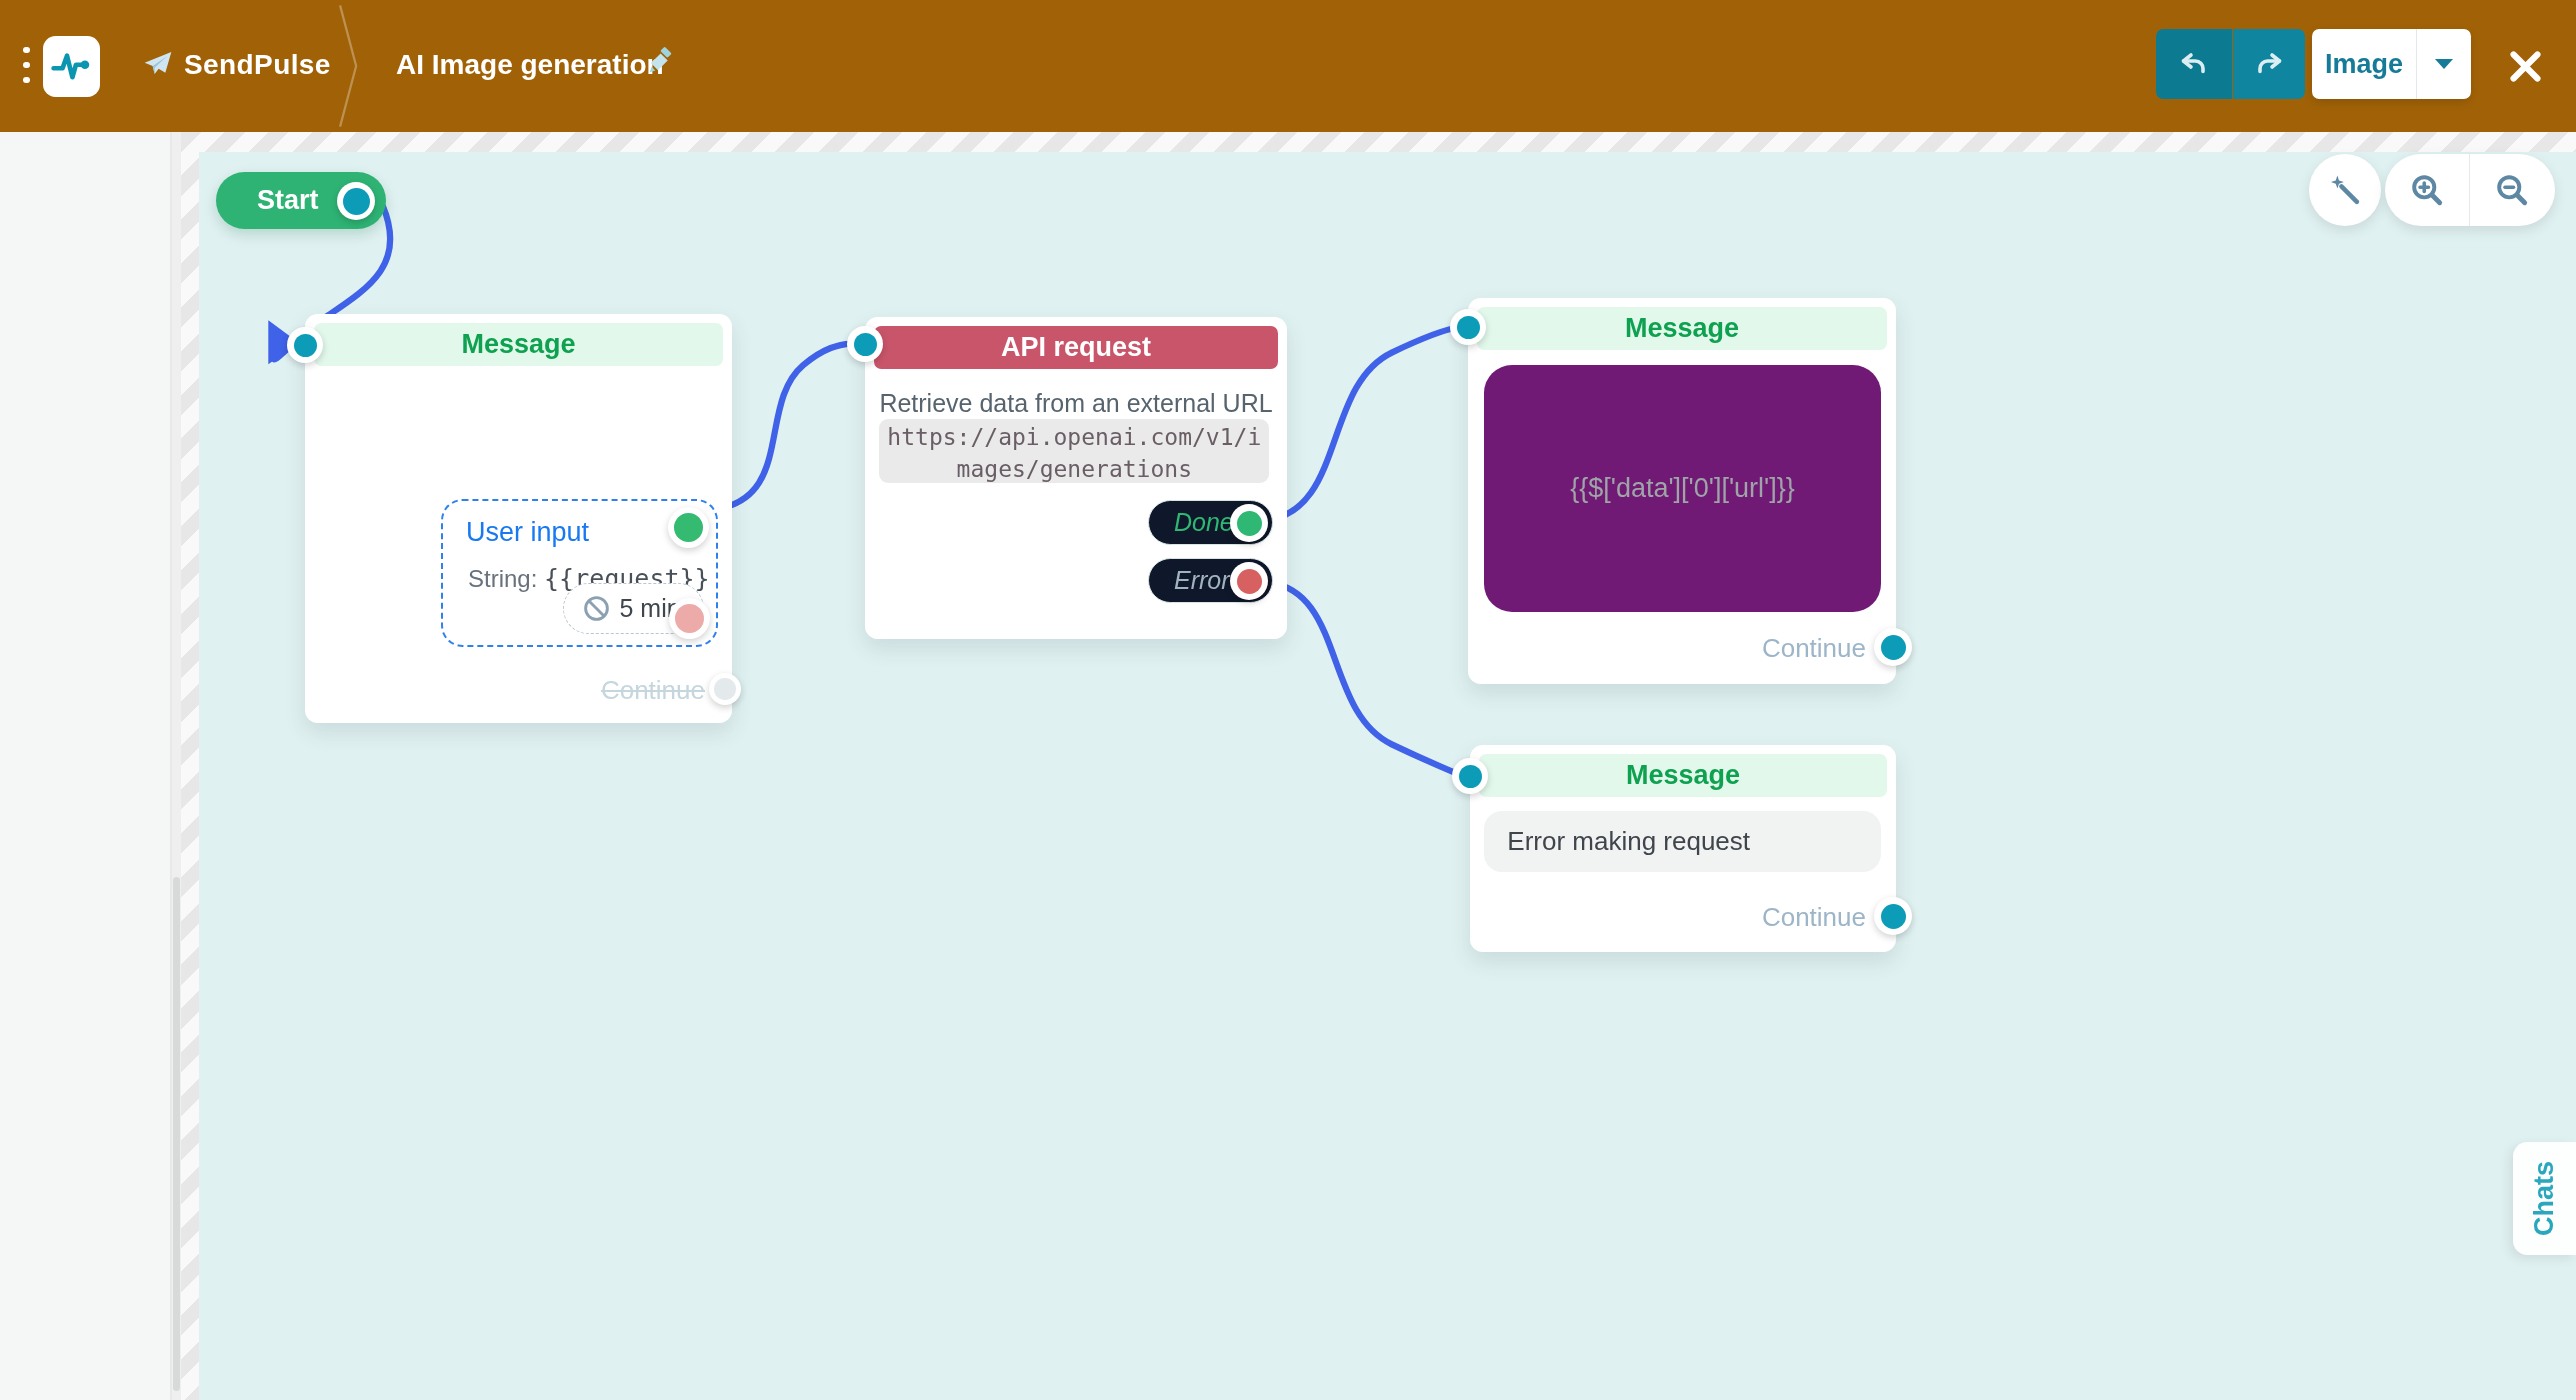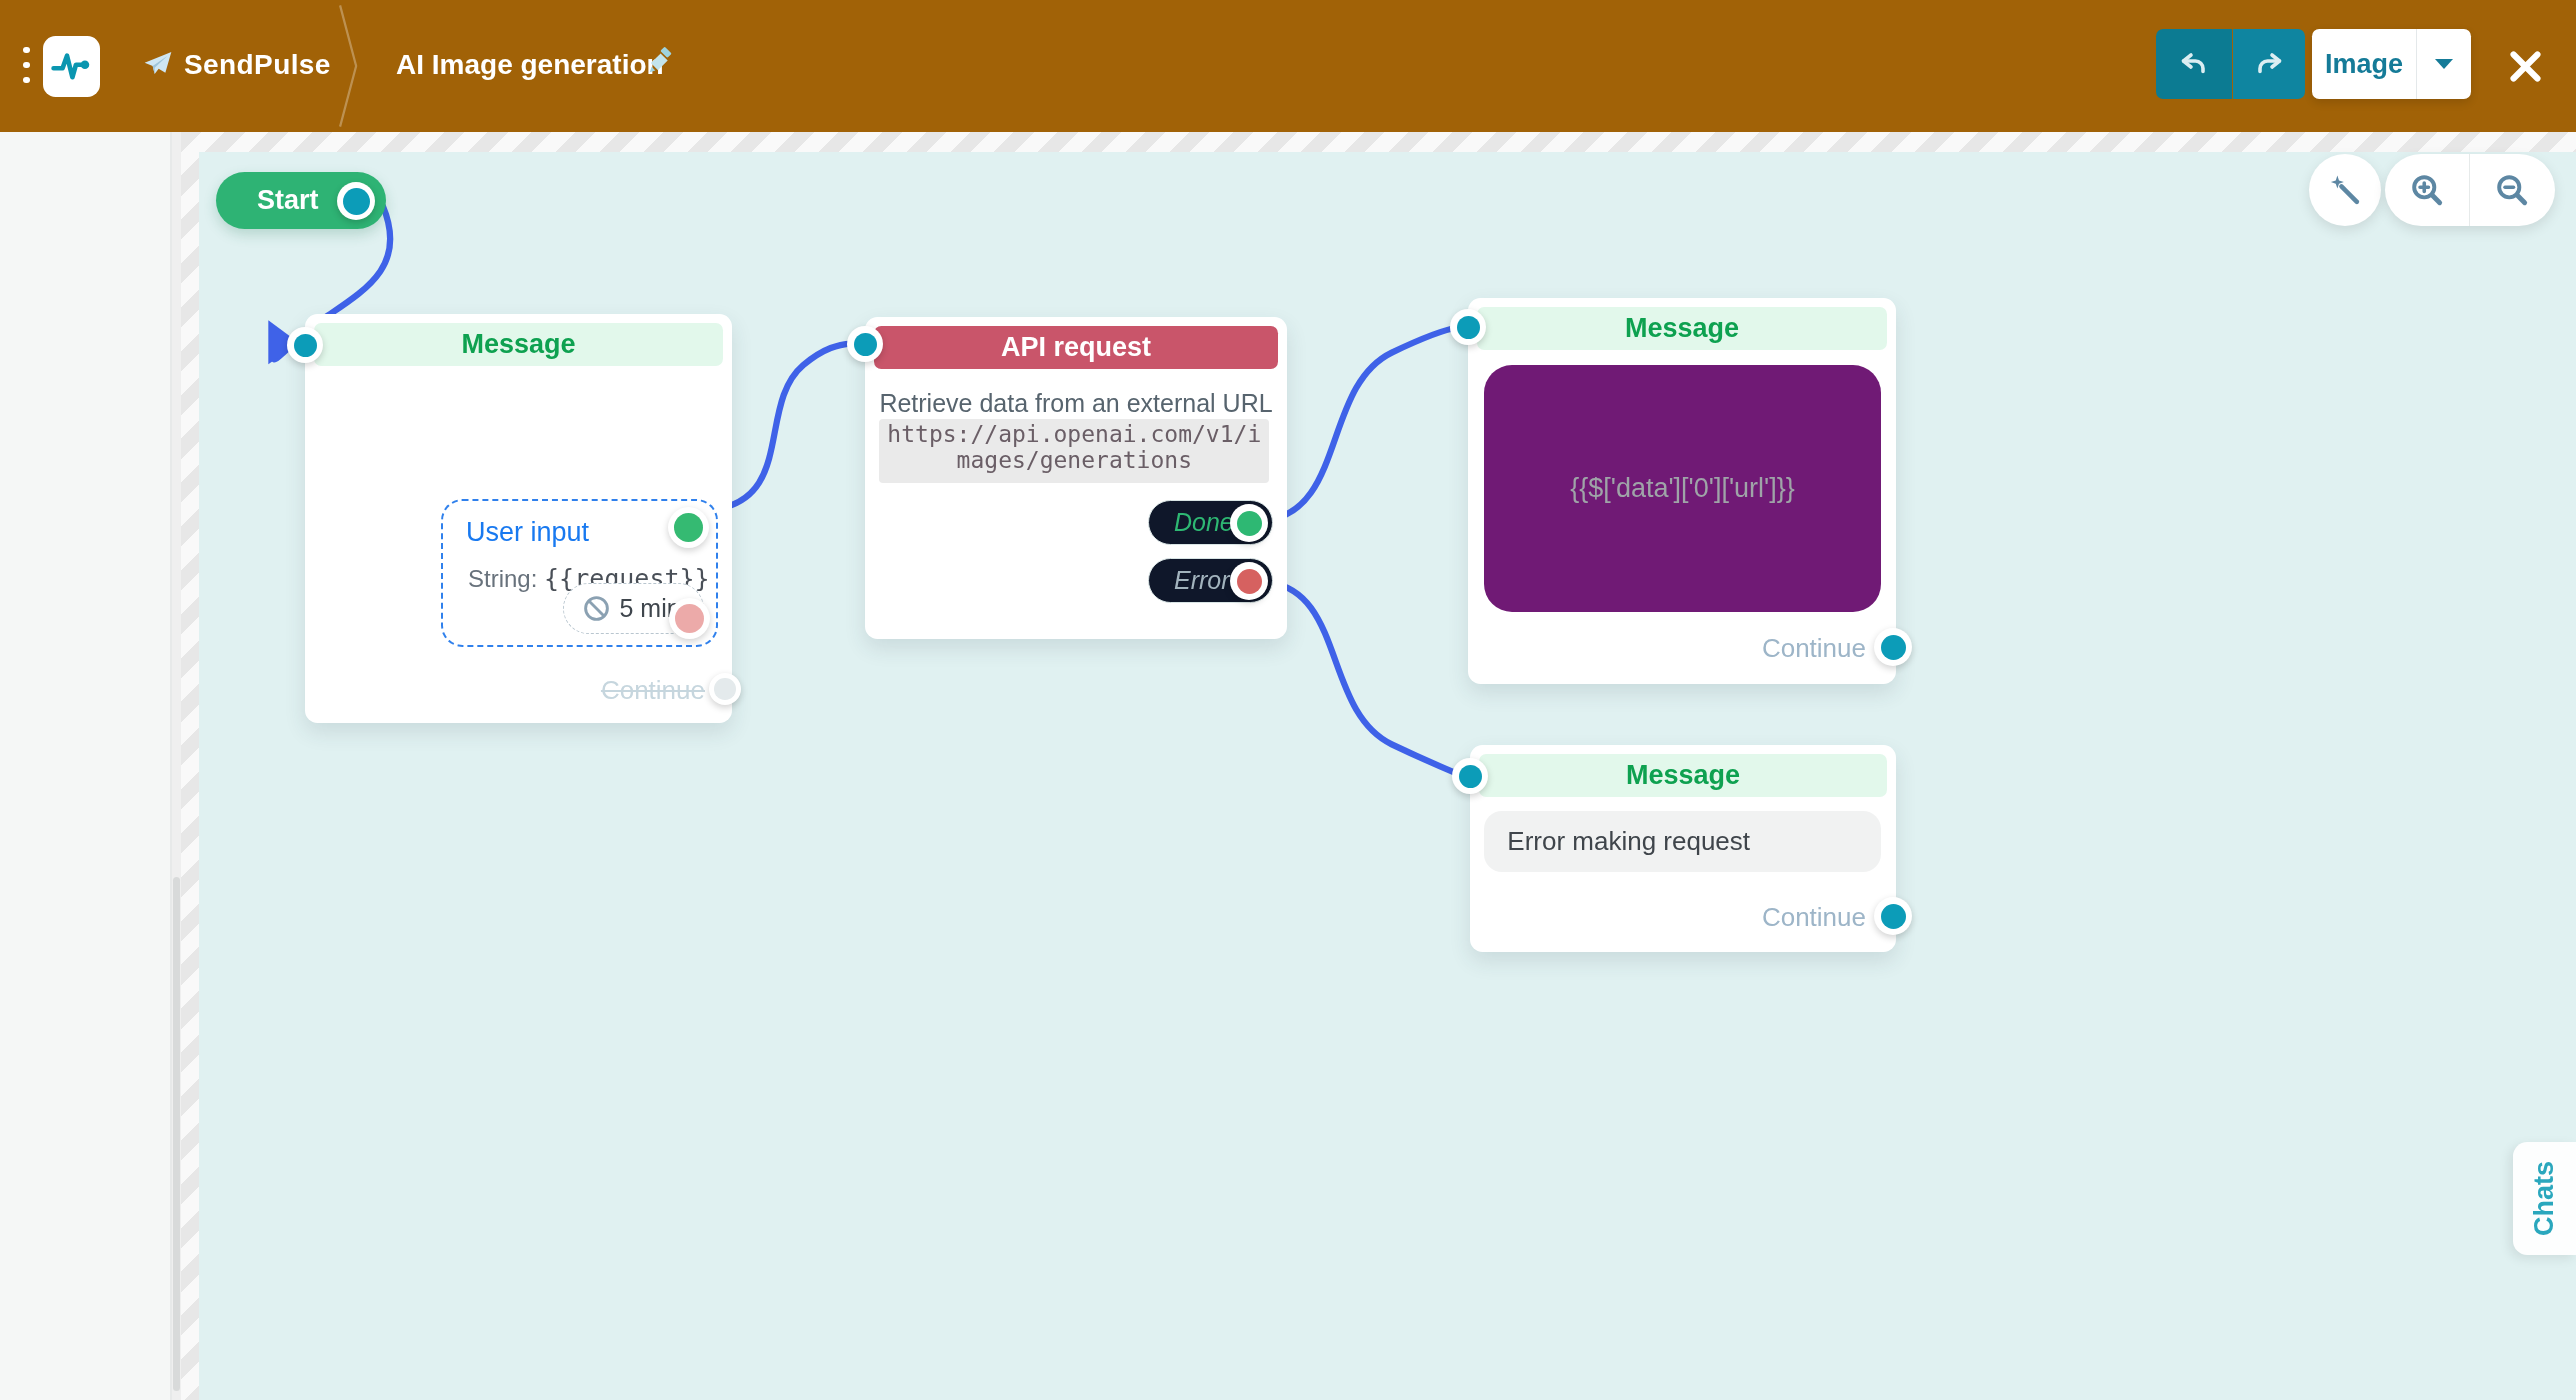--- a/index.html
+++ b/index.html
@@ -67,22 +67,22 @@
   .uinput { position:absolute; left:136px; top:185px; width:277px; height:148px; border:2.7px dashed #2f80ec;
             border-radius:21.5px; cursor:pointer; }
   .uinput-title { position:absolute; left:23px; top:16px; font-size:27px; color:#1879f0; }
   .uinput-row { position:absolute; left:25px; top:63px; font-size:24px; color:#68727c; }
   .mono { font-family:"DejaVu Sans Mono", monospace; color:#494f57; font-size:25px;margin-top:28px; }
   .pause-pill { position:absolute; right:12.5px; bottom:10.7px; width:141px; height:51px; border:1.8px dashed #b9c6cf;
                 border-radius:26px; display:flex; align-items:center; padding-left:18px; gap:9px; background:#fff; }
   .pause-pill span { font-size:25px; color:#3f464d; }
 
   .api-desc { position:absolute; left:0; top:72px; width:100%; text-align:center; font-size:25px; color:#57646e; }
-  .url-box { position:absolute; left:14.3px; top:102px; width:390px; height:64px; background:#eaeaea; border-radius:4px;
-             font-family:"DejaVu Sans Mono", monospace; font-size:23px; line-height:26px; color:#6a5e66;
+  .url-box { position:absolute; left:14.3px; top:102px; width:390px; height:64px; background:#eaeaea; border-radius:9px;
+             font-family:"DejaVu Sans Mono", monospace; font-size:23px; line-height:32px; color:#6a5e66;
              text-align:center; word-break:break-all; padding:1.8px 5.4px 0 5.4px; }
   .out-pill { position:absolute; left:283px; width:125px; height:45px; background:#0f172a; border:1.8px solid #d9e5e5;
               border-radius:22.4px; font-size:25px; display:flex; align-items:center; padding-left:25px; cursor:pointer;font-style:italic; }
 
   .placeholder-box { position:absolute; left:16px; top:67px; width:397px; height:247px; background:#701a75;
                      border-radius:28px; display:flex; align-items:center; justify-content:center;
                      font-size:27px; color:#9fa4a8; }
 
   
   .wand-btn { position:absolute; left:2309px; top:154px; width:72px; height:72px; border-radius:50%;

